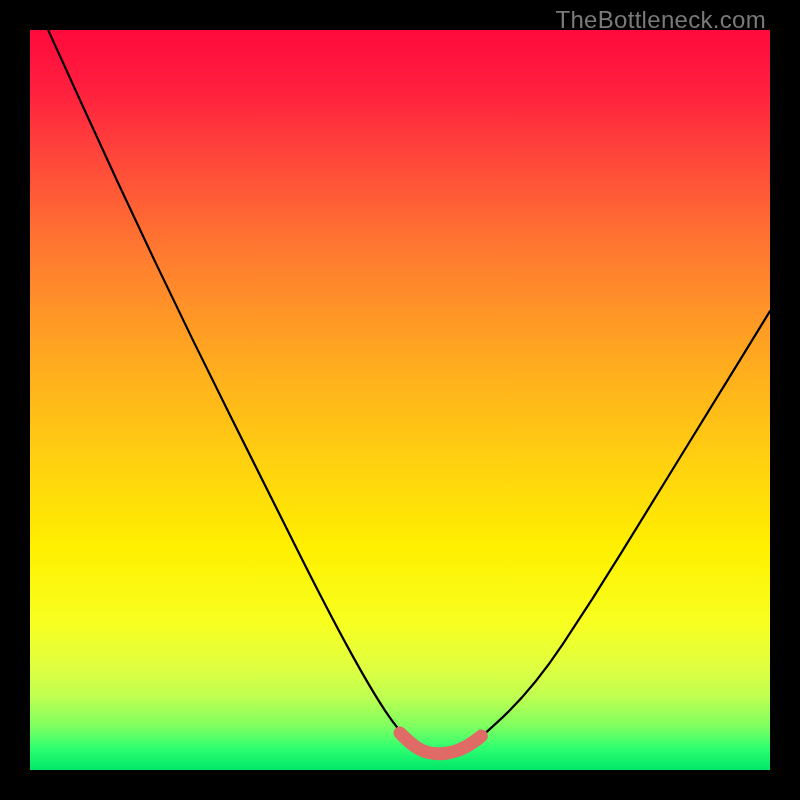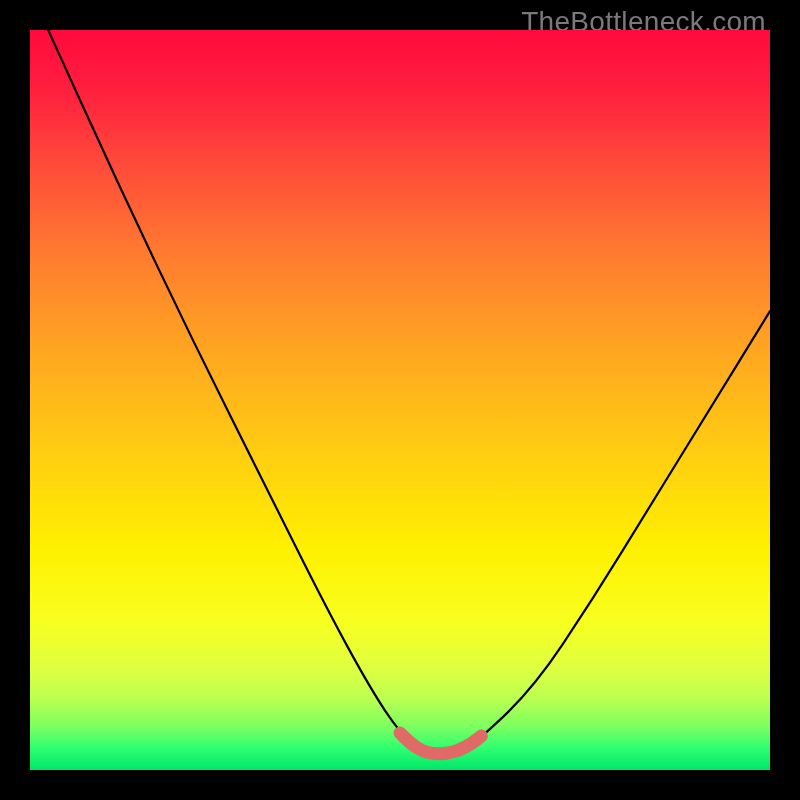--- a/index.html
+++ b/index.html
@@ -24,21 +24,21 @@
       #c0ff50 90%,
       #80ff60 94%,
       #30ff70 97%,
       #00e76a 100%);
   }
   .watermark {
     position: absolute;
     top: 6px;
     right: 34px;
     color: #7a7a7a;
-    font-size: 28px;
+    font-size: 24px;
     font-weight: 500;
     letter-spacing: 0.3px;
   }
   svg.curve {
     position: absolute;
     left: 0; top: 0;
     width: 100%; height: 100%;
   }
 </style>
 </head>

